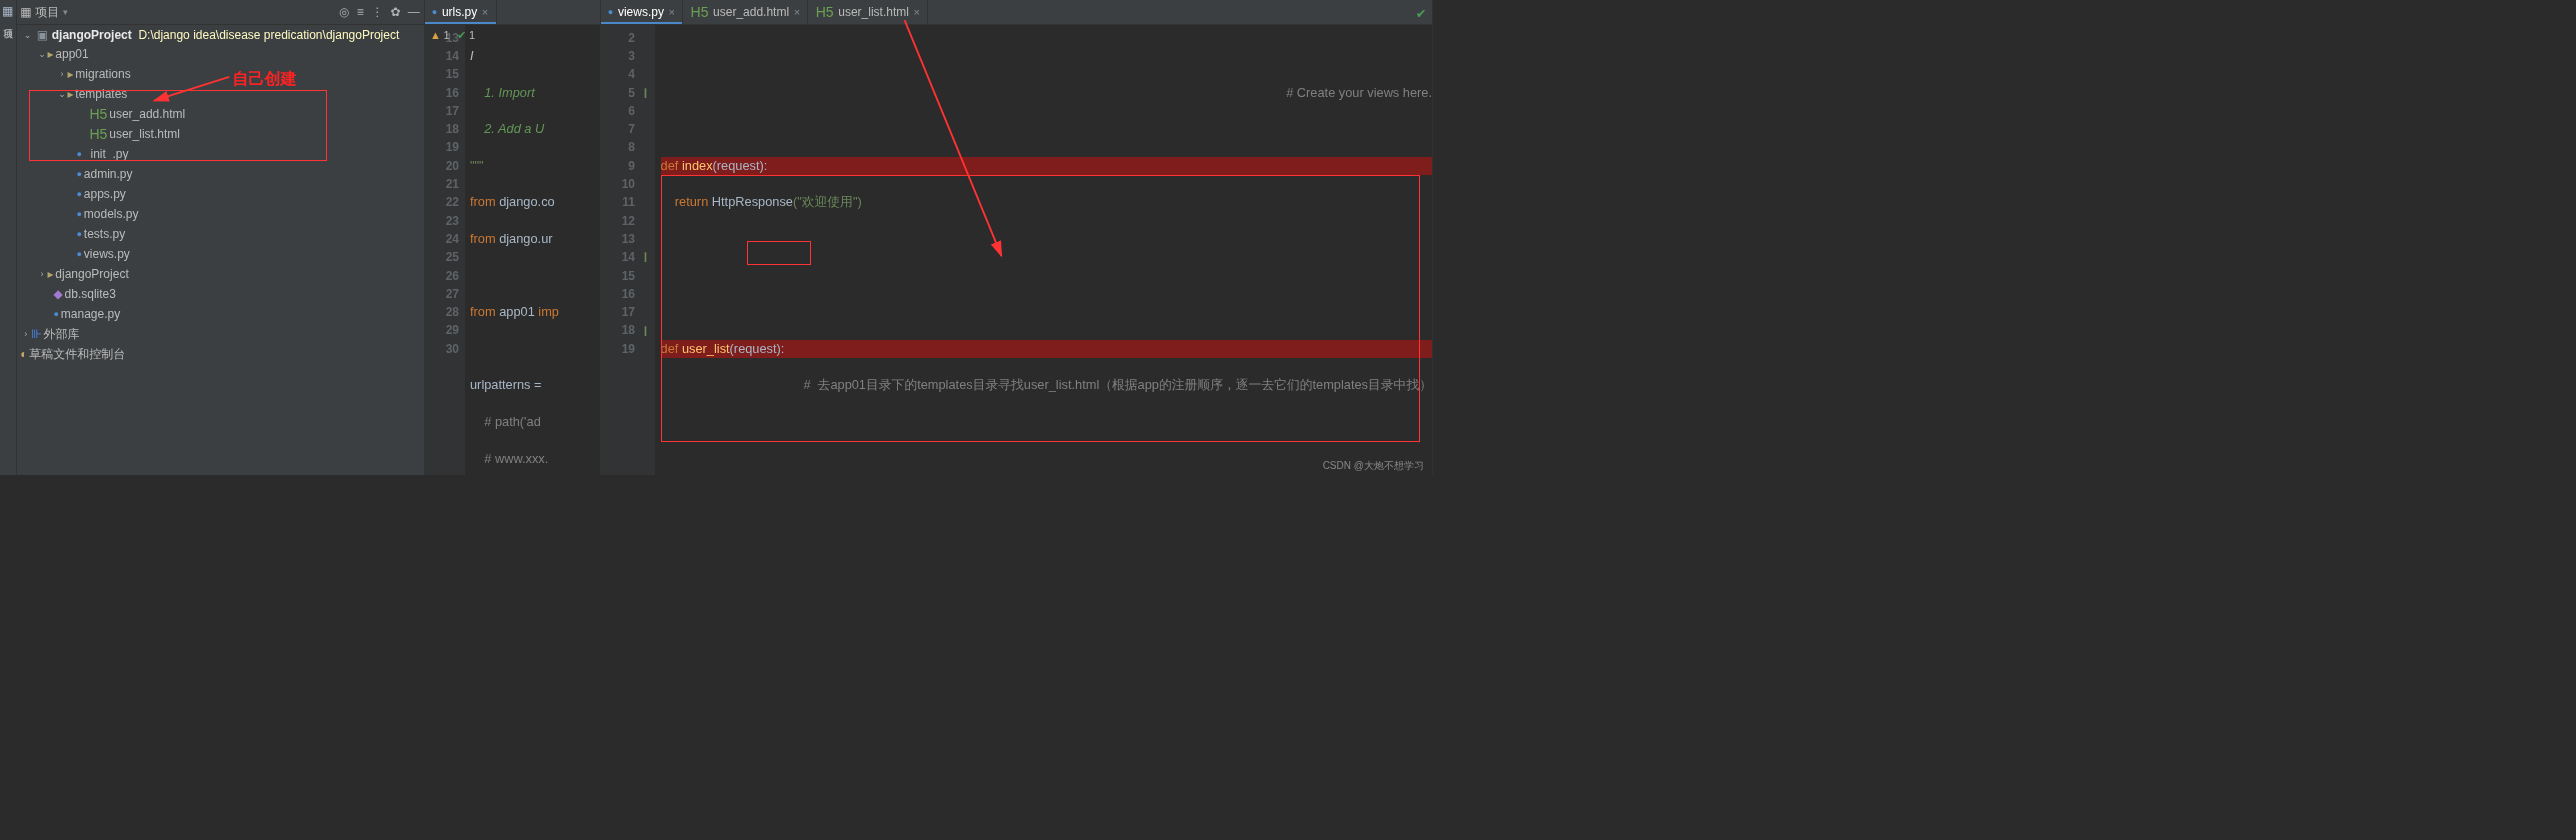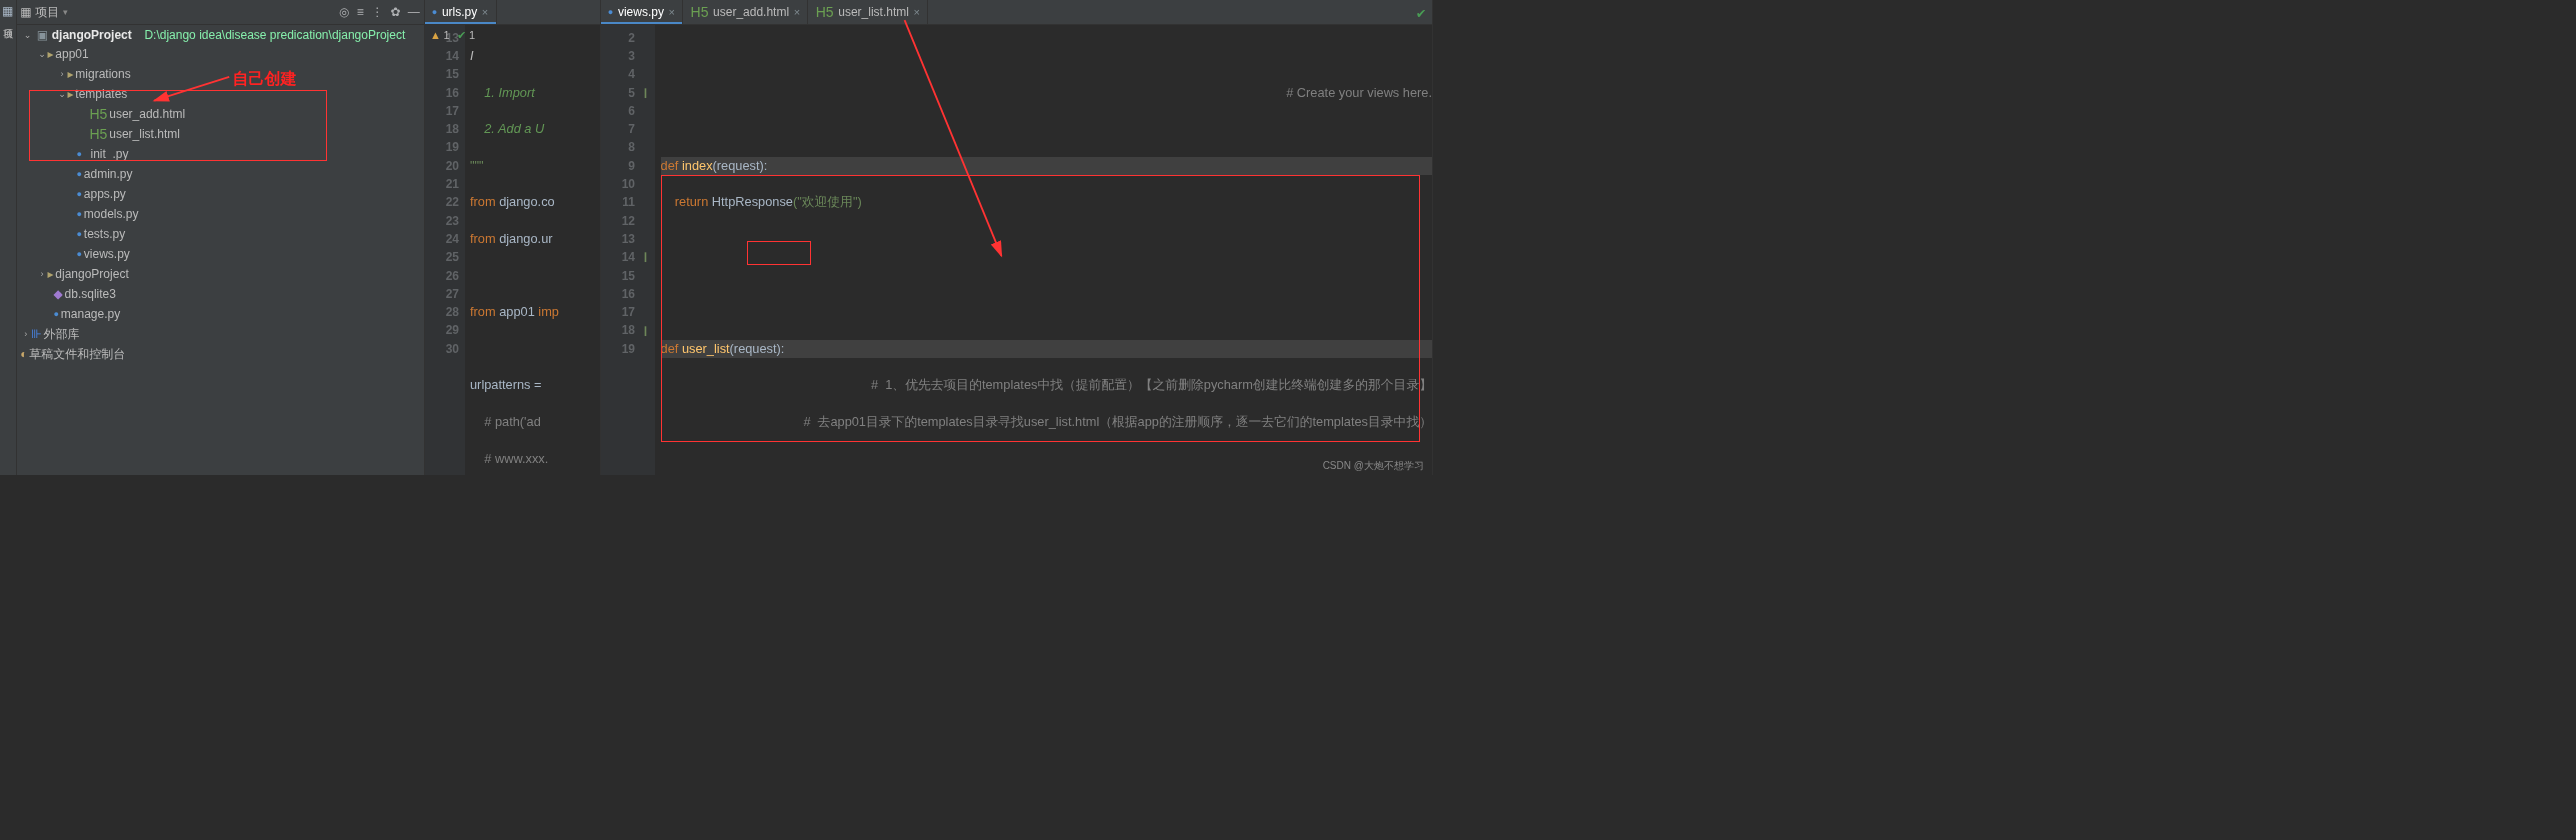--- a/index.html
+++ b/index.html
@@ -11,21 +11,21 @@
 .left-bar-text { writing-mode: vertical-lr; color: #bbb; font-size: 10px; margin-top: 3.7px; }
 
 
 .sidebar { width: 408px; background: #3c3f41; border-right: 0.9px solid #323232; display: flex; flex-direction: column; position: relative; }
 .sidebar-header { display: flex; align-items: center; height: 25px; padding: 0 3.7px; border-bottom: 0.9px solid #323232; gap: 3.7px; }
 .sidebar-title { color: #bbb; display: flex; align-items: center; gap: 3.7px; flex: 1; }
 .sidebar-actions { display: flex; gap: 7.3px; align-items: center; color: #afb1b3; }
 .sidebar-actions span { cursor: pointer; }
 .project-header { display: flex; align-items: center; padding: 2.7px 5.5px; gap: 3.7px; }
 .project-name { color: #e8e8e8; font-weight: bold; }
-.project-path { color: #86efac; margin-left: 9px; }
+.project-path { color: #fef9c3; margin-left: 3px; }
 .tree { padding: 0 0 0 0; list-style: none; }
 .tree-item { display: flex; align-items: center; padding: 1.8px 0; height: 20px; }
 .tree-item .indent { display:inline-block; }
 .chev { width: 11px; text-align: center; color: #acacac; font-size: 9.1px; }
 .fname { color: #bbbbbb; margin-left: 1.8px; }
 .icon-dir { color: #b0a36e; }
 .icon-py { color: #4b8cd3; font-size:9.1px; }
 .icon-h5 { color: #6ba052; font-size:14px; }
 .icon-db { color: #9f7ad0; }
 
@@ -51,21 +51,21 @@
 .gutter-marks { width: 14.6px; background:#313335; padding-top:3.7px; }
 .gutter-marks div { height:18.3px; display:flex; align-items:center; justify-content:center; }
 .code { flex:1; padding: 3.7px 0 0 5.5px; font-family: 'Consolas', 'JetBrains Mono', monospace; font-size: 12.8px; line-height: 18.3px; white-space: pre; overflow:hidden; }
 .code div { height: 18.3px; }
 
 
 .kw { color: #cc7832; }
 .str { color: #6a8759; }
 .cmt { color: #808080; text-align: right; }
 .fn { color: #ffc66d; }
-.bg-fn-line { background: #404040; }
+.bg-fn-line { background: #7f1d1d; }
 
 .inspections { position:absolute; top:3.7px; left:5.5px; display:flex; gap:7.3px; font-size:11px; align-items:center; z-index:2; }
 .insp-warn { color:#bbb; display:flex; align-items:center; gap:2.7px; }
 .insp-ok { color:#bbb; display:flex; align-items:center; gap:2.7px; }
 .check-green { position:absolute; top:5.5px; right:5.5px; color:#499c54; font-size:12.8px; }
 
 
 svg.overlay { position:absolute; top:0; left:0; pointer-events:none; }
 
 .footer { position:absolute; bottom:1.8px; right:9.1px; color:#888; font-size:10px; }
@@ -330,21 +330,20 @@
         <div class="code">
 <div></div>
 <div class="cmt"># Create your views here.</div>
 <div></div>
 <div class="bg-fn-line"><span class="kw">def </span><span class="fn">index</span><span>(request):</span></div>
 <div><span class="kw">    return </span><span>HttpResponse</span><span class="str">("欢迎使用")</span></div>
 <div></div>
 <div></div>
 <div></div>
 <div class="bg-fn-line"><span class="kw">def </span><span class="fn">user_list</span><span>(request):</span></div>
-<div class="cmt">    #  1、优先去项目的templates中找（提前配置）【之前删除pycharm创建比终端创建多的那个目录】</div>
 <div class="cmt">    #  去app01目录下的templates目录寻找user_list.html（根据app的注册顺序，逐一去它们的templates目录中找）</div>
 
 
 
 
 
 
         </div>
 
         <div class="red-box" style="top:150px; left:60px; width:759px; height:267px;"></div>

